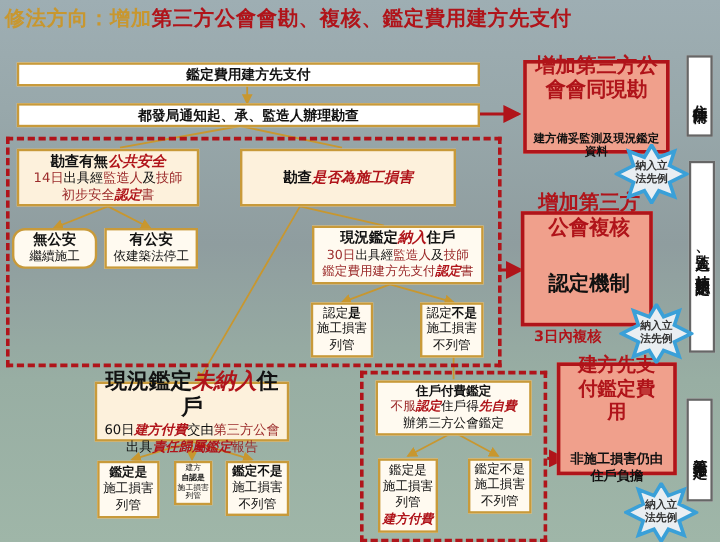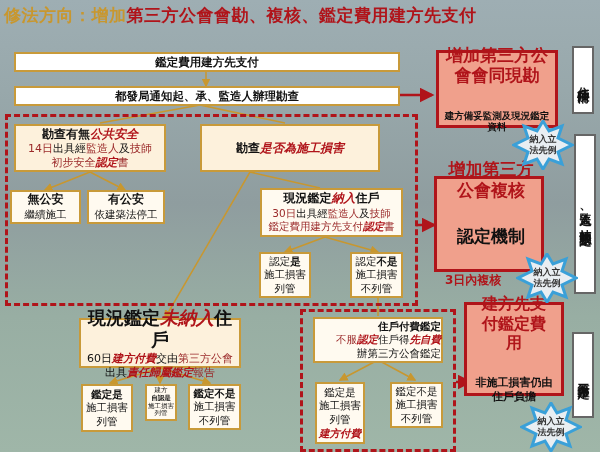--- a/index.html
+++ b/index.html
@@ -74,21 +74,21 @@
     </div>
 
   <div class="abs dash" style="left:5px;top:114px;width:413px;height:192px;"></div>
 
   <div class="abs cbox" style="left:14px;top:124px;width:152px;height:48px;">
     <div class="bold" style="font-size:12px;"><span>勘查有無</span><span class="red">公共安全</span></div>
     <div><span class="dred">14日</span><span>出具經</span><span class="dred">監造人</span><span>及</span><span class="dred">技師</span></div>
     <div class="dred"><span>初步安全</span><span class="red bold">認定</span><span>書</span></div>
   </div>
 
-  <div class="abs ibox" style="left:10px;top:190px;width:71px;height:34px;">
+  <div class="abs ibox" style="left:10px;top:190px;width:71px;height:34px;border-radius:11px;">
     <div class="bold" style="font-size:12px;">無公安</div>
     <div>繼續施工</div>
   </div>
   <div class="abs ibox" style="left:87px;top:190px;width:78px;height:34px;">
     <div class="bold" style="font-size:12px;">有公安</div>
     <div>依建築法停工</div>
   </div>
 
   <div class="abs cbox" style="left:200px;top:124px;width:180px;height:48px;font-size:12px;">
     <div class="bold"><span>勘查</span><span class="red">是否為施工損害</span></div>
@@ -129,21 +129,21 @@
     <div>列管</div>
   </div>
   <div class="abs ibox" style="left:188px;top:384px;width:53px;height:46px;">
     <div class="bold">鑑定不是</div>
     <div>施工損害</div>
     <div>不列管</div>
   </div>
 
   <div class="abs dash" style="left:300px;top:309px;width:156px;height:143px;"></div>
 
-  <div class="abs ibox" style="left:313px;top:317px;width:130px;height:46px;align-items:flex-end;">
+  <div class="abs ibox" style="left:313px;top:317px;width:130px;height:46px;">
     <div class="bold">住戶付費鑑定</div>
     <div><span class="dred">不服</span><span class="red bold">認定</span><span>住戶得</span><span class="red bold">先自費</span></div>
     <div>辦第三方公會鑑定</div>
   </div>
 
   <div class="abs ibox" style="left:315px;top:382px;width:50px;height:62px;">
     <div>鑑定是</div>
     <div>施工損害</div>
     <div>列管</div>
     <div class="red bold">建方付費</div>

